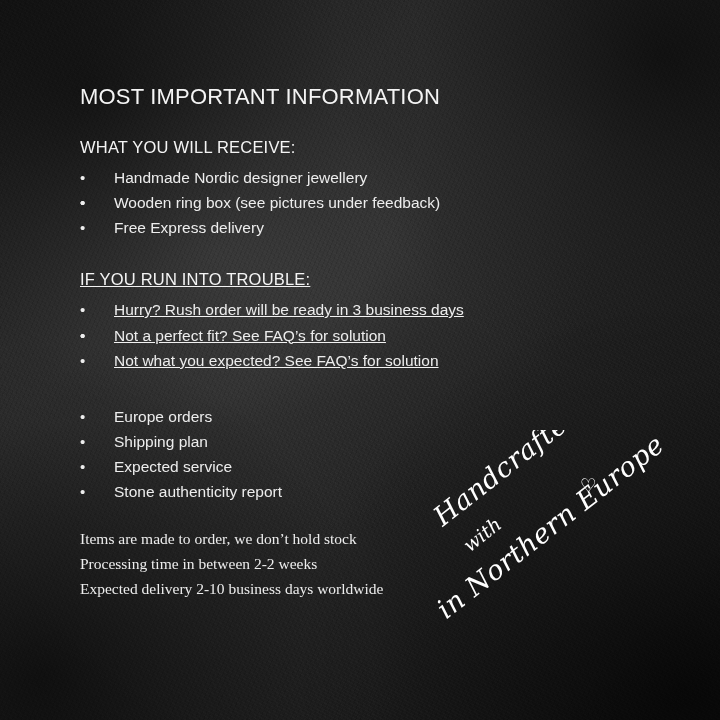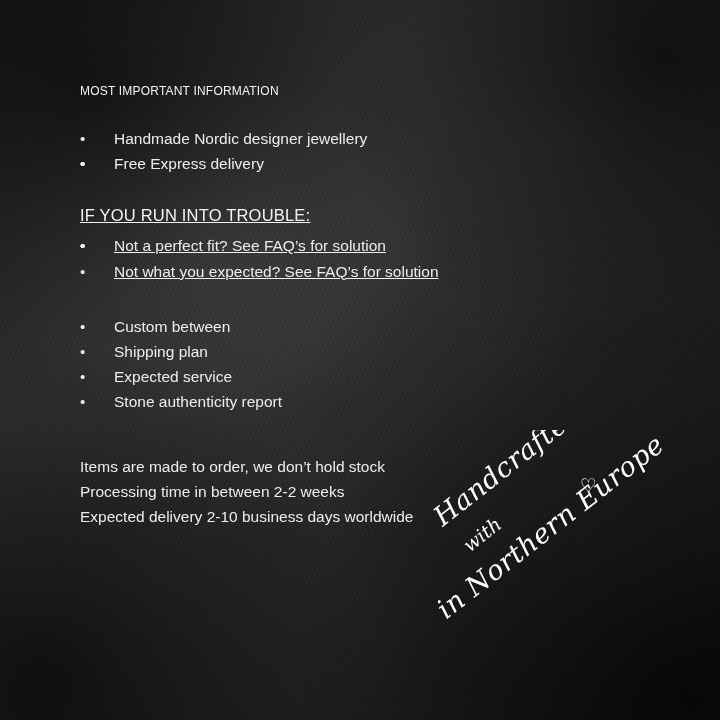--- a/index.html
+++ b/index.html
@@ -56,21 +56,21 @@
   .content {
     position: absolute;
     left: 80px;
     top: 84px;
     width: 560px;
     z-index: 3;
     color: #f2f2f2;
   }
 
   .doc-title {
-    font-size: 12px;
+    font-size: 22px;
     letter-spacing: 0.2px;
     color: #f4f4f4;
     margin: 0 0 28px 0;
     font-weight: 400;
   }
 
   .section {
     margin-bottom: 22px;
   }
   .section-heading {
@@ -106,21 +106,22 @@
     line-height: 25px;
     margin-bottom: 0px;
   }
   .spaced li {
     margin-bottom: 0px;
   }
 
   .sec-trouble .bullet-list li { line-height: 25.5px; margin-bottom: 0; }
 
   .footer-lines {
-    margin-top: 40px;
+    margin-top: 22px;
+    font-family: Liberation Serif, serif;
   }
   .footer-lines div {
     font-size: 15.5px;
     line-height: 25px;
     color: #ededed;
     font-weight: 300;
   }
 
   .script-stamp {
     position: absolute;
@@ -149,41 +150,42 @@
 </head>
 <body>
 
 <div id="page">
 
   <div class="content">
 
     <h1 class="doc-title">MOST IMPORTANT INFORMATION</h1>
 
     <div class="section sec-receive">
+      <h2 class="section-heading">WHAT YOU WILL RECEIVE:</h2>
       <ul class="bullet-list gap-wide">
         <li><span class="dot">•</span><span>Handmade Nordic designer jewellery</span></li>
         <li><span class="dot">•</span></li>
-        <li><span class="dot">•</span></li>
+        <li><span class="dot">•</span><span>Wooden ring box (see pictures under feedback)</span></li>
         <li><span class="dot">•</span><span>Free Express delivery</span></li>
       </ul>
     </div>
 
     <div class="section sec-trouble" style="margin-top:30px;text-decoration:underline;">
       <h2 class="section-heading">IF YOU RUN INTO TROUBLE:</h2>
       <ul class="bullet-list spaced">
-        <li><span class="dot">•</span></li>
+        <li><span class="dot">•</span><span>Hurry? Rush order will be ready in 3 business days</span></li>
         <li><span class="dot">•</span></li>
         <li><span class="dot">•</span><span>Not a perfect fit? See FAQ’s for solution</span></li>
         <li><span class="dot">•</span><span>Not what you expected? See FAQ’s for solution</span></li>
       </ul>
     </div>
 
     <div class="section sec-other" style="margin-top:30px;">
       <ul class="bullet-list gap-wide">
-        <li><span class="dot">•</span><span>Custom between</span></li>
+        <li><span class="dot">•</span><span>Europe orders</span></li>
         <li><span class="dot">•</span><span>Shipping plan</span></li>
         <li><span class="dot">•</span><span>Expected service</span></li>
         <li><span class="dot">•</span><span>Stone authenticity report</span></li>
       </ul>
     </div>
 
     <div class="footer-lines">
       <div>Items are made to order, we don’t hold stock</div>
       <div>Processing time in between 2-2 weeks</div>
       <div>Expected delivery 2-10 business days worldwide</div>

